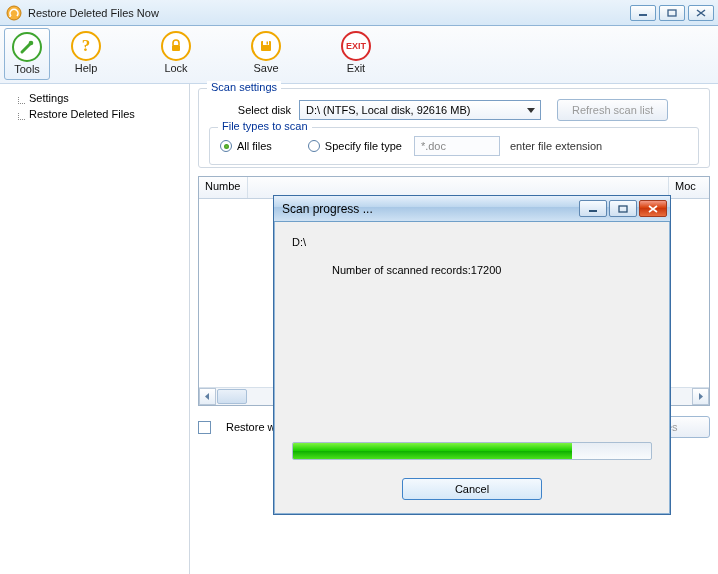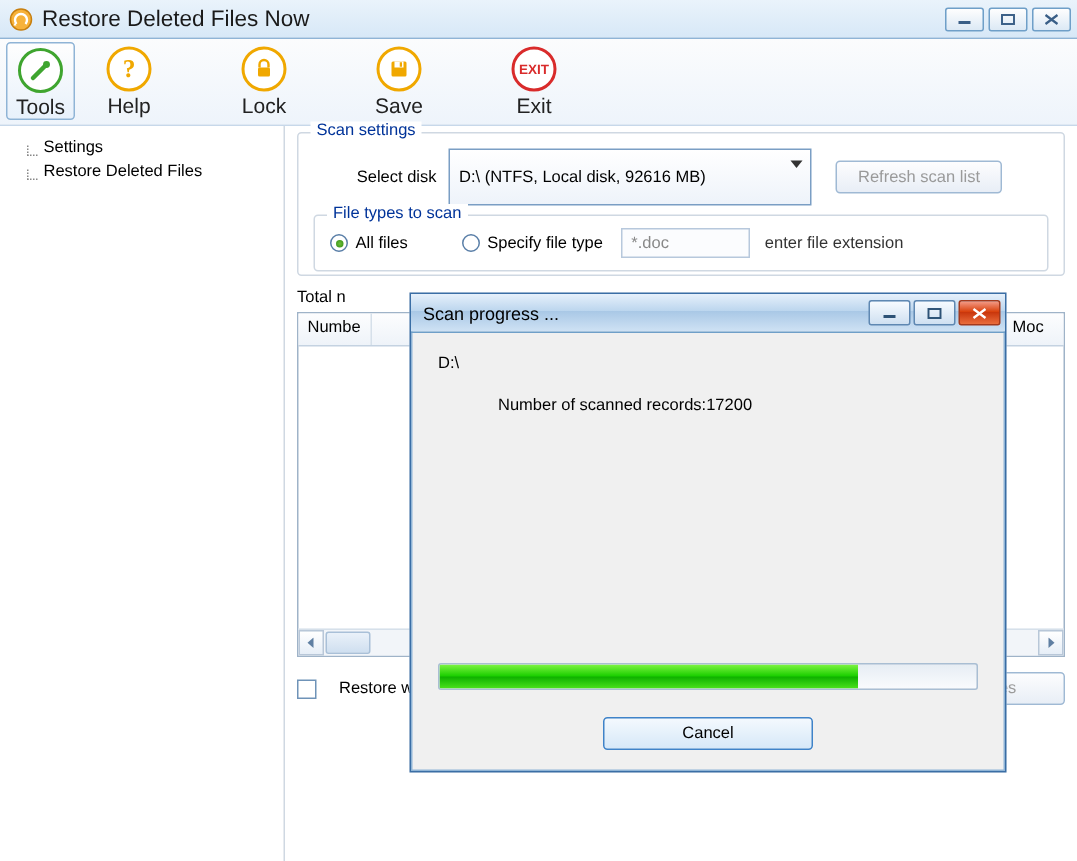--- a/index.html
+++ b/index.html
@@ -1,46 +1,46 @@
 <!DOCTYPE html>
 <html><head>
 <meta charset="utf-8">
 <style>
 * { box-sizing: border-box; margin: 0; padding: 0; font-family: "Segoe UI", Tahoma, sans-serif; font-size: 11px; }
 body { background: #fff; width: 718px; height: 574px; overflow: hidden; position: relative; }
 
 
 .titlebar { height: 26px; background: linear-gradient(#eaf3fb, #d7e8f7); border-bottom: 1px solid #8fb4d6; display: flex; align-items: center; padding: 0 4px 0 6px; }
 .titlebar .app-icon { width: 16px; height: 16px; margin-right: 6px; }
-.titlebar .title { color: #1a1a1a; flex: 1; font-size: 15px; }
+.titlebar .title { color: #1a1a1a; flex: 1; font-size: 11px; }
 .win-btns { display: flex; gap: 3px; }
 .win-btn { width: 26px; height: 16px; border: 1px solid #6f9fc8; border-radius: 2px; background: linear-gradient(#fefefe,#dce9f5); display:flex;align-items:center;justify-content:center; cursor: default; }
 .win-btn svg { display:block; }
 
 
 .toolbar { height: 58px; background: linear-gradient(#fbfcfd, #eef4fb); border-bottom: 1px solid #c7d8ea; display:flex; align-items:flex-start; padding: 2px 0 0 4px; }
 .tbtn { width:48px; height:54px; text-align:center; margin-right:42px; cursor:default; }
 .tbtn.first { border:1px solid #8fb4d6; border-radius:3px; background:linear-gradient(#fefefe,#e8f1fb); margin-right:12px; width:46px; height:52px;}
 .tbtn .ticon { width:30px; height:30px; margin:3px auto 1px; border-radius:50%; border:2px solid #f0a800; background:#fff; display:flex;align-items:center;justify-content:center; }
 .tbtn.first .ticon { border-color:#3fa52f; }
-.tbtn .tlabel { font-size:14px; color:#222; }
+.tbtn .tlabel { font-size:11px; color:#222; }
 
 
 .main { position:absolute; top:84px; left:0; right:0; bottom:0; display:flex; }
 .nav { width:190px; border-right:1px solid #cfd8e2; padding:6px 4px; }
 .nav-item { padding:2px 2px 2px 14px; color:#000; cursor:default; display:flex; align-items:flex-end; }
 .nav-item::before { content:""; width:6px; height:6px; border:1px dotted #888; border-width:0 0 1px 1px; margin-right:4px; margin-top:-3px;}
 .content { flex:1; position:relative; padding:4px 8px 8px 8px; }
 
 
 .group { border:1px solid #cfd8e2; border-radius:3px; padding:10px 10px 8px; margin-bottom:8px; position:relative; }
 .group > .legend { position:absolute; top:-8px; left:8px; background:#fff; padding:0 4px; color:#003399; font-size:11px; }
 .row { display:flex; align-items:center; margin-bottom:6px; }
 .lbl { min-width:90px; color:#000; text-align:right; padding-right:8px; }
-.select { flex:0 0 242px; height:38px; border:1px solid #7a9ec4; background:linear-gradient(#fff,#eef3fa); padding:0 18px 0 6px; display:flex; align-items:center; position:relative; }
+.select { flex:0 0 242px; height:20px; border:1px solid #7a9ec4; background:linear-gradient(#fff,#eef3fa); padding:0 18px 0 6px; display:flex; align-items:center; position:relative; }
 .select::after { content:""; position:absolute; right:5px; top:7px; width:0;height:0;border-left:4px solid transparent;border-right:4px solid transparent;border-top:5px solid #333; }
 .btn { height:22px; border:1px solid #9fb9d4; border-radius:3px; background:linear-gradient(#fdfdfe,#e8eef6); padding:0 14px; color:#6b6b6b; cursor:default; display:inline-flex;align-items:center;justify-content:center;}
 .btn.disabled{color:#9a9a9a;}
 .radio { width:12px;height:12px;border:1px solid #5a7fa8;border-radius:50%;margin-right:5px;display:inline-flex;align-items:center;justify-content:center;background:#fff;}
 .radio.checked::after{content:"";width:5px;height:5px;border-radius:50%;background: radial-gradient(circle,#6fbf3a, #2e8b12);}
 .txtin { height:20px; border:1px solid #b7c8dc; background:#fbfcfe; padding:0 6px; color:#888; width:86px; display:flex;align-items:center;}
 .hint { color:#333; margin-left:10px; }
 
 
 .totals { margin-top:6px; color:#000; }
@@ -175,21 +175,20 @@
           <span>Specify file type</span>
           <div style="width:12px"></div>
           <div class="txtin">
               <span>*.doc</span>
             </div>
           <span class="hint">enter file extension</span>
         </div>
       </div>
     </div>
 
-    <div class="totals">Total n</div>
     <div class="grid">
       <div class="grid-head">
         <div class="gh" style="width:49px">Numbe</div>
         <div class="gh" style="flex:1"></div>
         <div class="gh" style="width:40px;border-right:none">Moc</div>
       </div>
       <div class="grid-scroll">
         <div class="arrow">
             <svg width="7" height="7">
               <path d="M5 0 L1 3.5 L5 7 Z" fill="#5f7fa2"></path>

